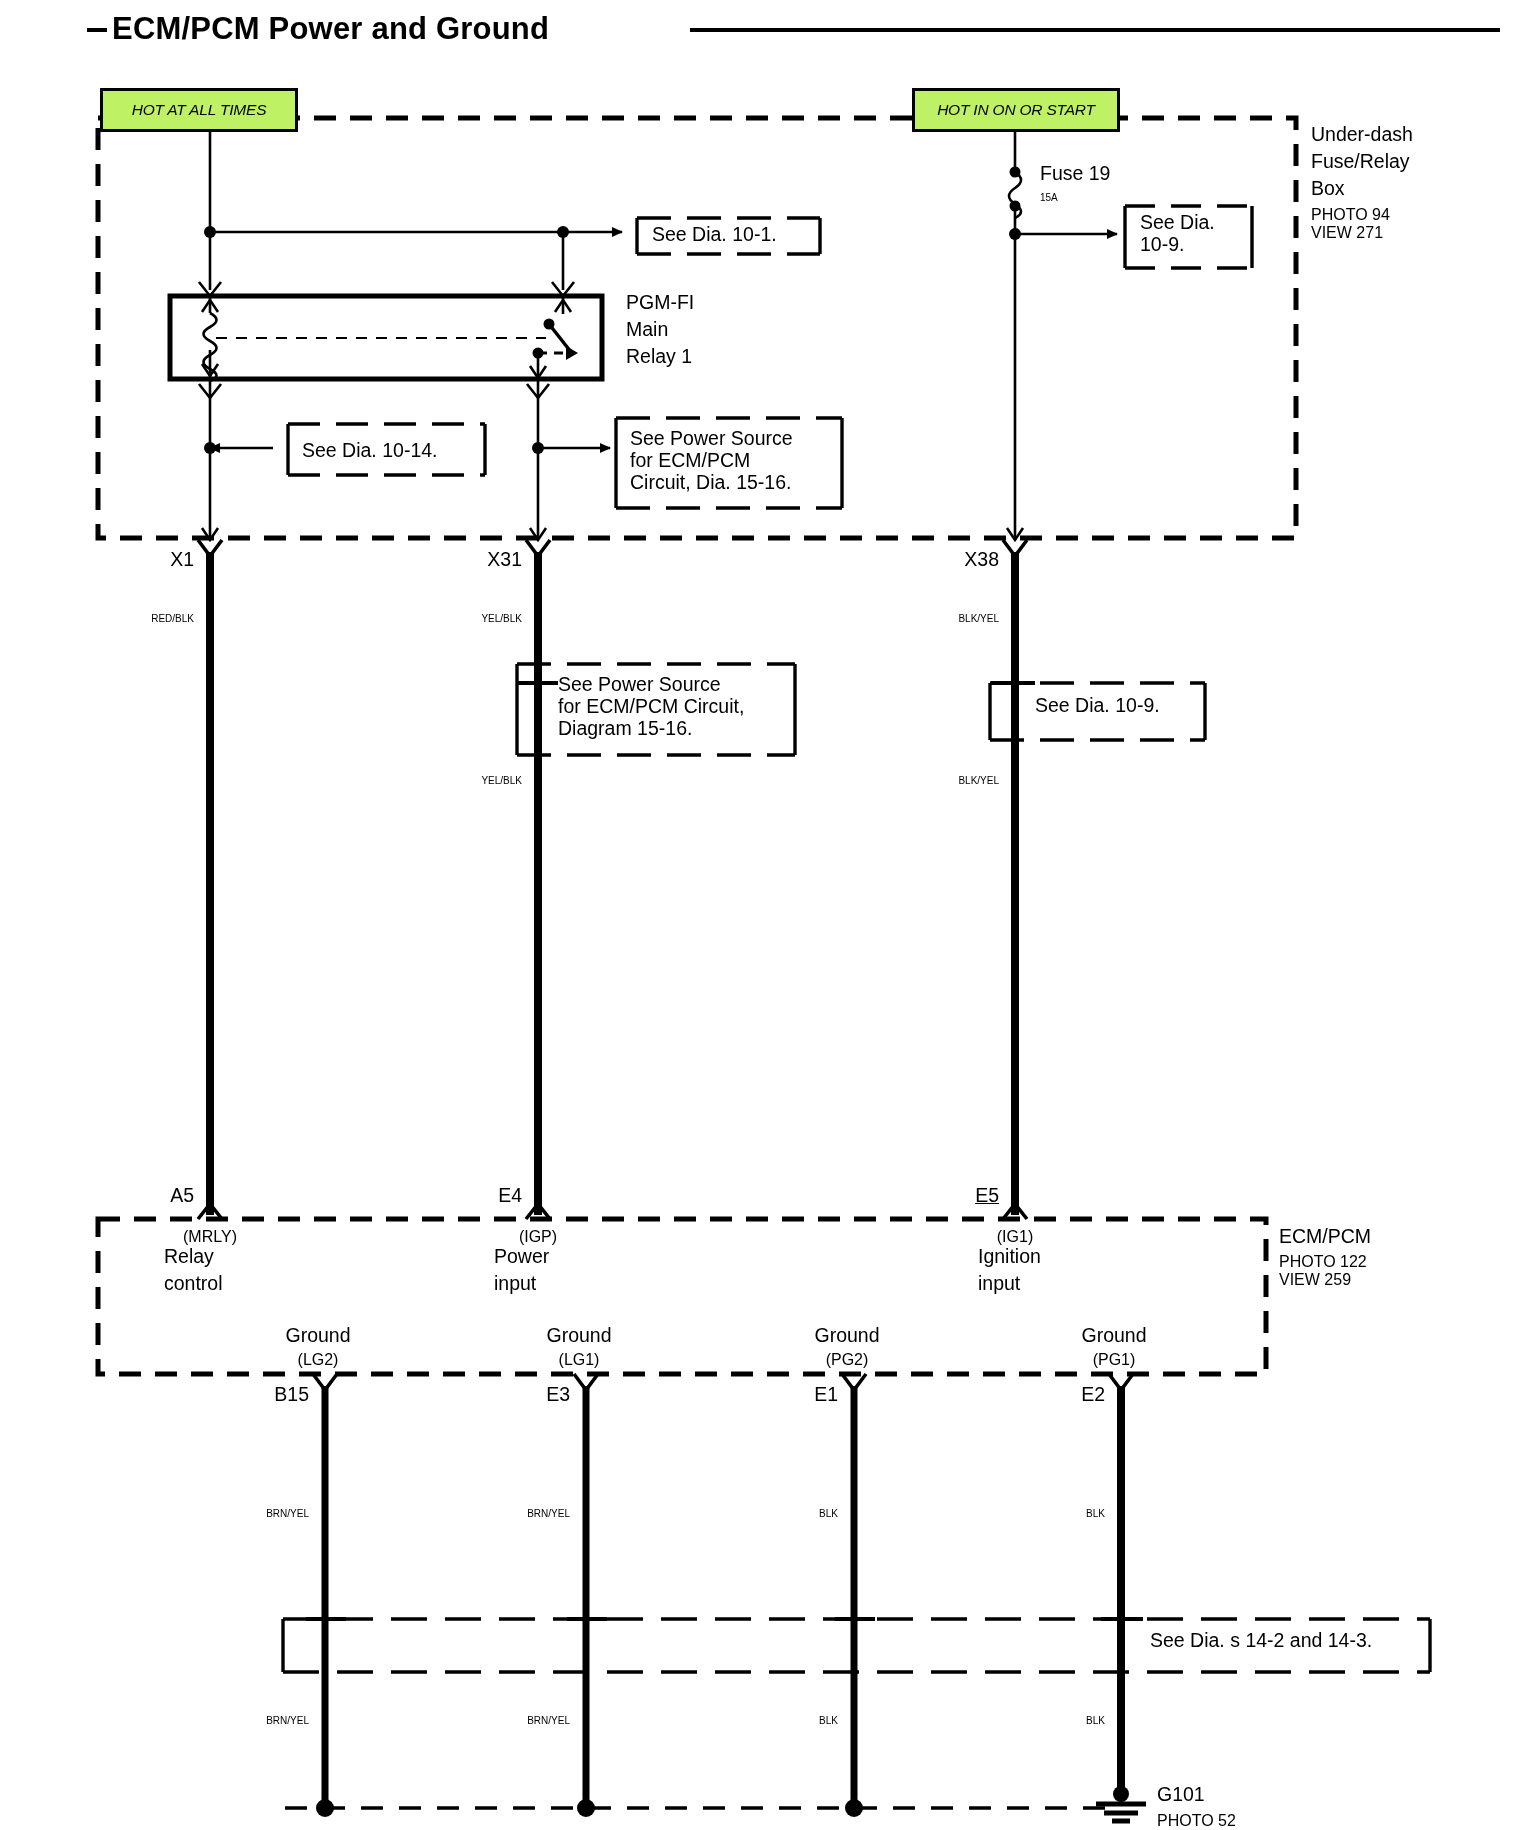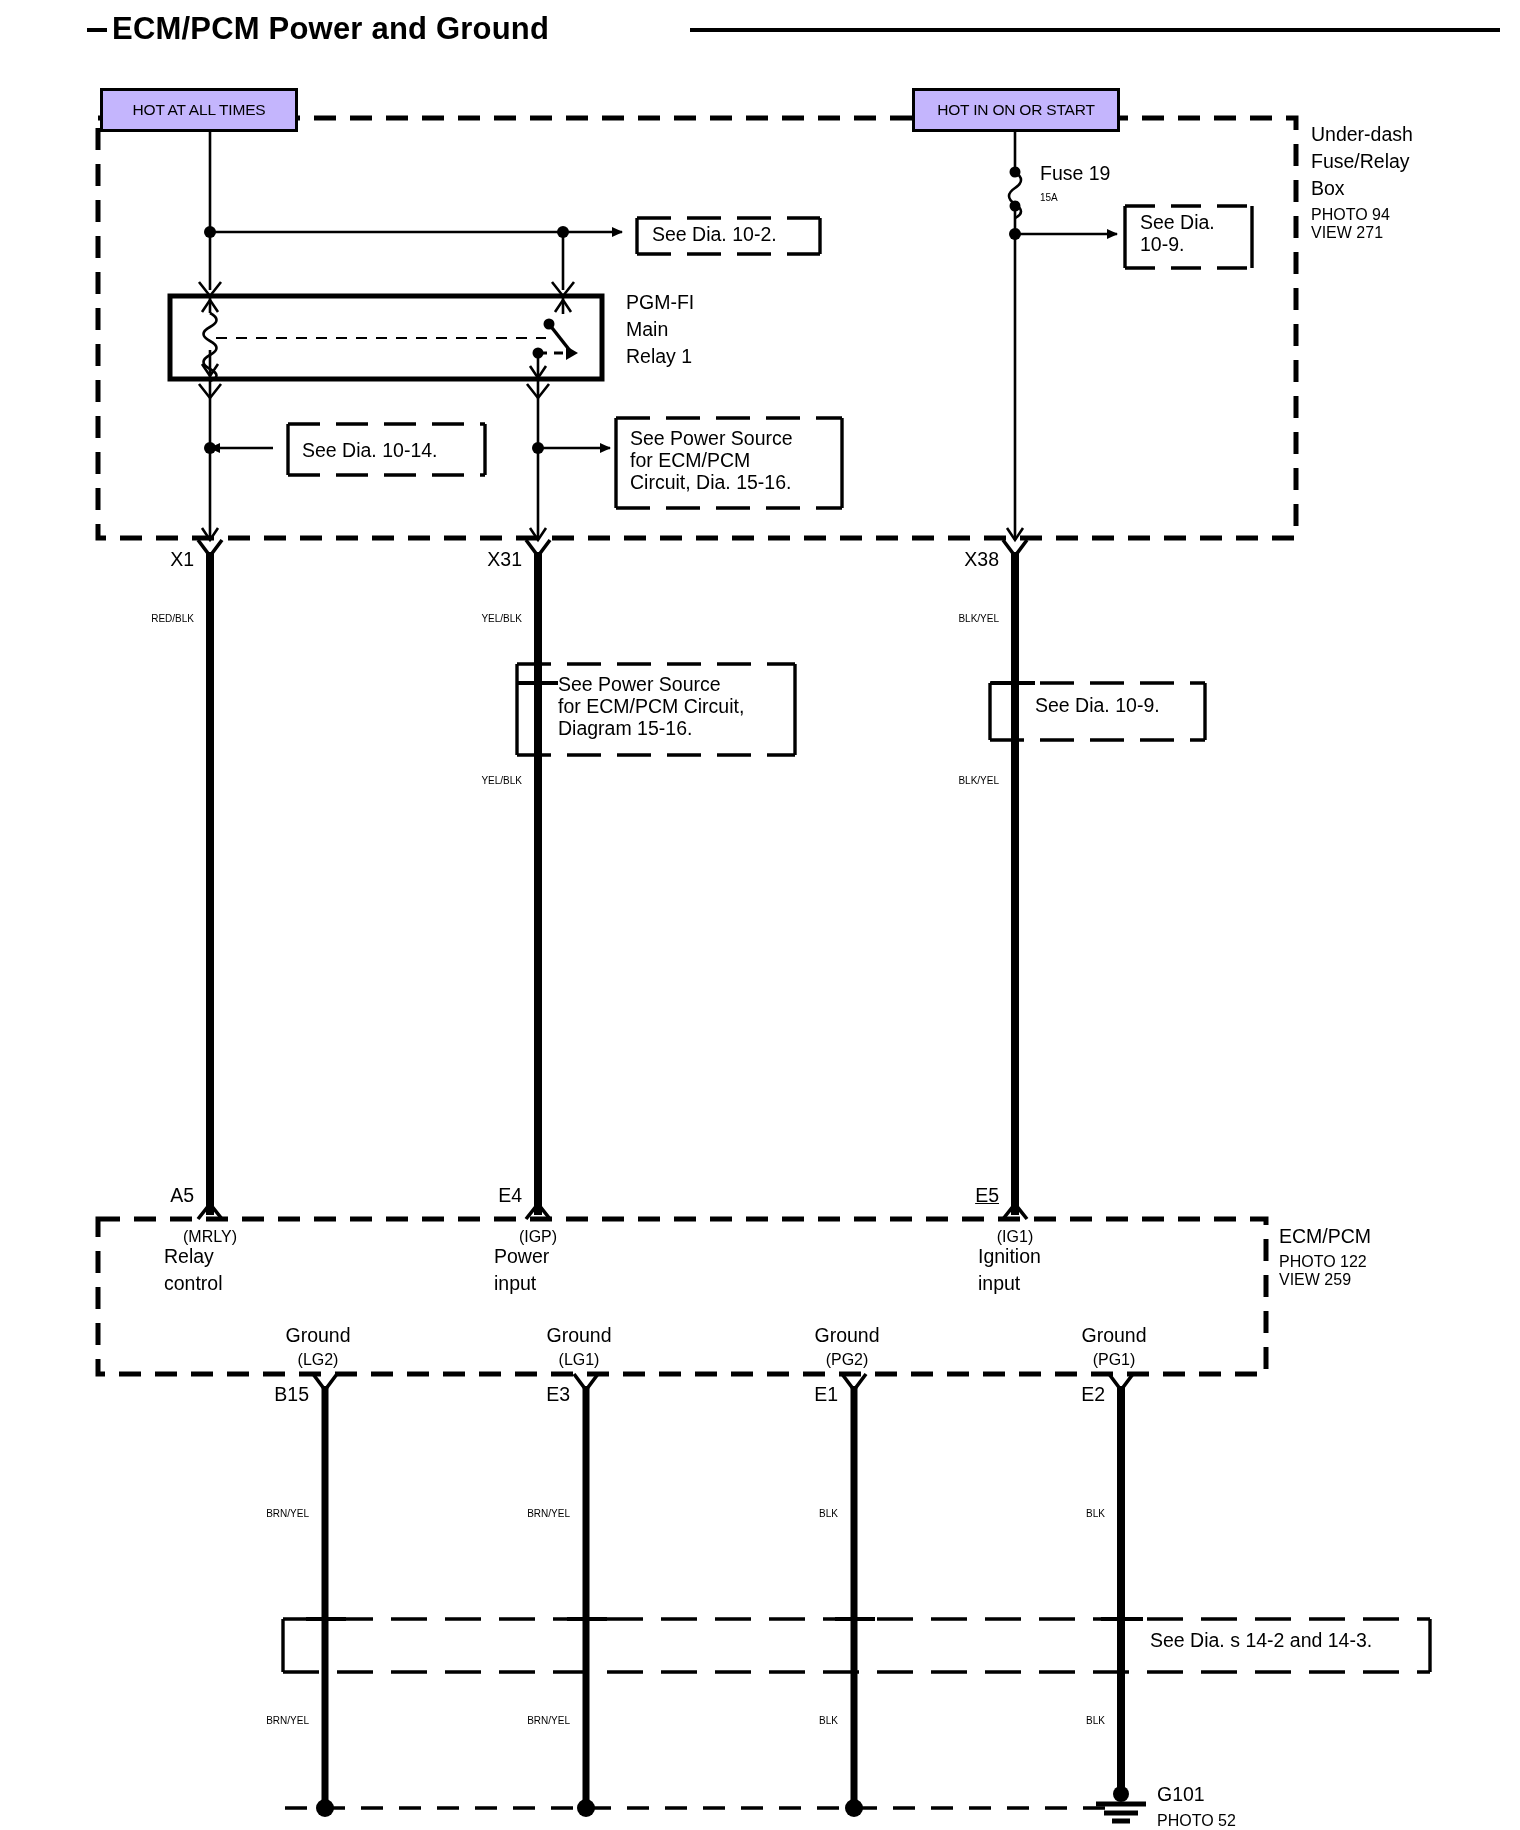--- a/index.html
+++ b/index.html
@@ -2,23 +2,23 @@
 <html><head>
 <meta charset="utf-8">
 <style>
   html,body{margin:0;padding:0;background:#fff;}
   body{width:1520px;height:1830px;position:relative;
        font-family:"Liberation Sans","DejaVu Sans",sans-serif;color:#000;}
   #stage{position:absolute;left:0;top:0;width:1520px;height:1830px;overflow:hidden;margin-left:30px;}
   svg{position:absolute;left:0;top:0;}
   .t{position:absolute;white-space:pre;line-height:1.12;}
   .title{font-size:31px;font-weight:bold;letter-spacing:0.2px;}
-  .hotbox{position:absolute;border:3px solid #000;background:#c4b5fd;
+  .hotbox{position:absolute;border:3px solid #000;background:#bef264;
           display:flex;align-items:center;justify-content:center;
-          font-size:15.5px;letter-spacing:-0.2px;}
+          font-size:15.5px;letter-spacing:-0.2px;font-style:italic;}
   .f18{font-size:19.5px;}
   .f13{font-size:10px;}
   .f12{font-size:16px;}
   .ctr{text-align:center;transform:translateX(-50%);}
   .rt{text-align:right;transform:translateX(-100%);}
 </style>
 </head>
 <body>
 
 <div id="stage">
@@ -216,21 +216,21 @@
   <div class="t f12" style="left:1281px;top:206px;">PHOTO 94</div>
   <div class="t f12" style="left:1281px;top:224px;">VIEW 271</div>
 
   <div class="t f18" style="left:1010px;top:163px;">Fuse 19</div>
   <div class="t f13" style="left:1010px;top:192px;">15A</div>
 
   <div class="t f18" style="left:596px;top:292px;">PGM-FI</div>
   <div class="t f18" style="left:596px;top:319px;">Main</div>
   <div class="t f18" style="left:596px;top:346px;">Relay 1</div>
 
-  <div class="t f18" style="left:622px;top:224px;">See Dia. 10-2.</div>
+  <div class="t f18" style="left:622px;top:224px;">See Dia. 10-1.</div>
   <div class="t f18" style="left:1110px;top:212px;">See Dia.
 10-9.</div>
   <div class="t f18" style="left:272px;top:440px;">See Dia. 10-14.</div>
   <div class="t f18" style="left:600px;top:428px;">See Power Source
 for ECM/PCM
 Circuit, Dia. 15-16.</div>
   <div class="t f18" style="left:528px;top:674px;">See Power Source
 for ECM/PCM Circuit,
 Diagram 15-16.</div>
   <div class="t f18" style="left:1005px;top:695px;">See Dia. 10-9.</div>

